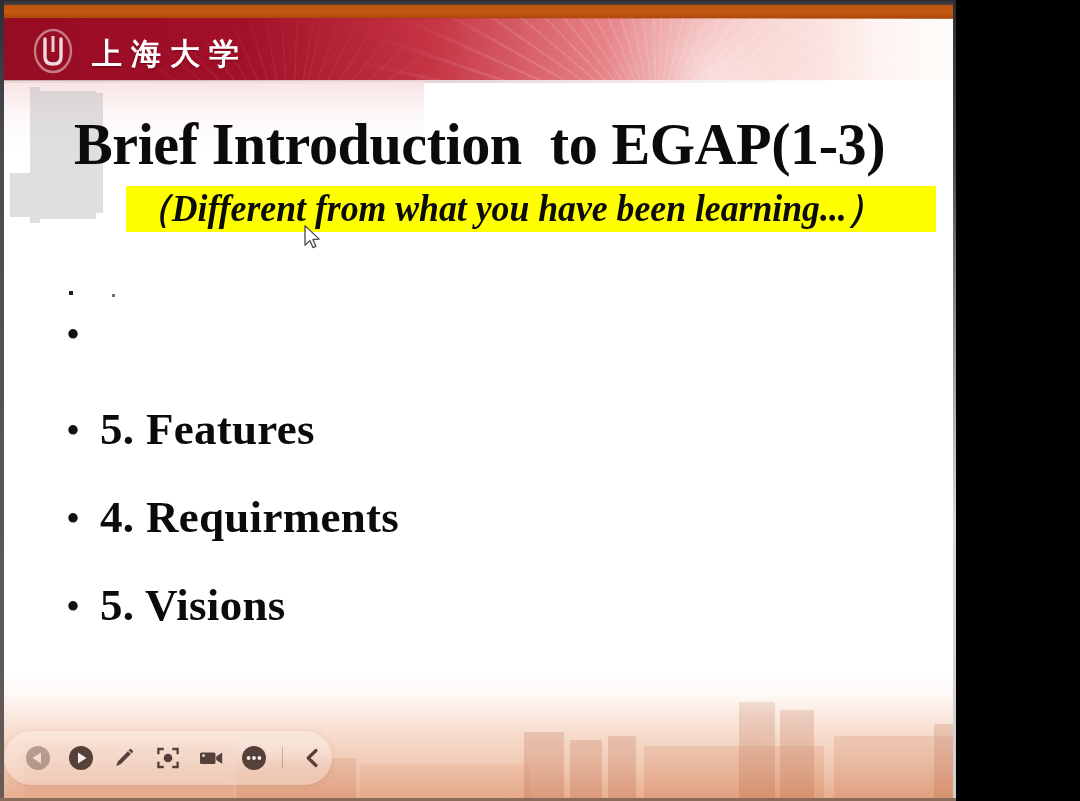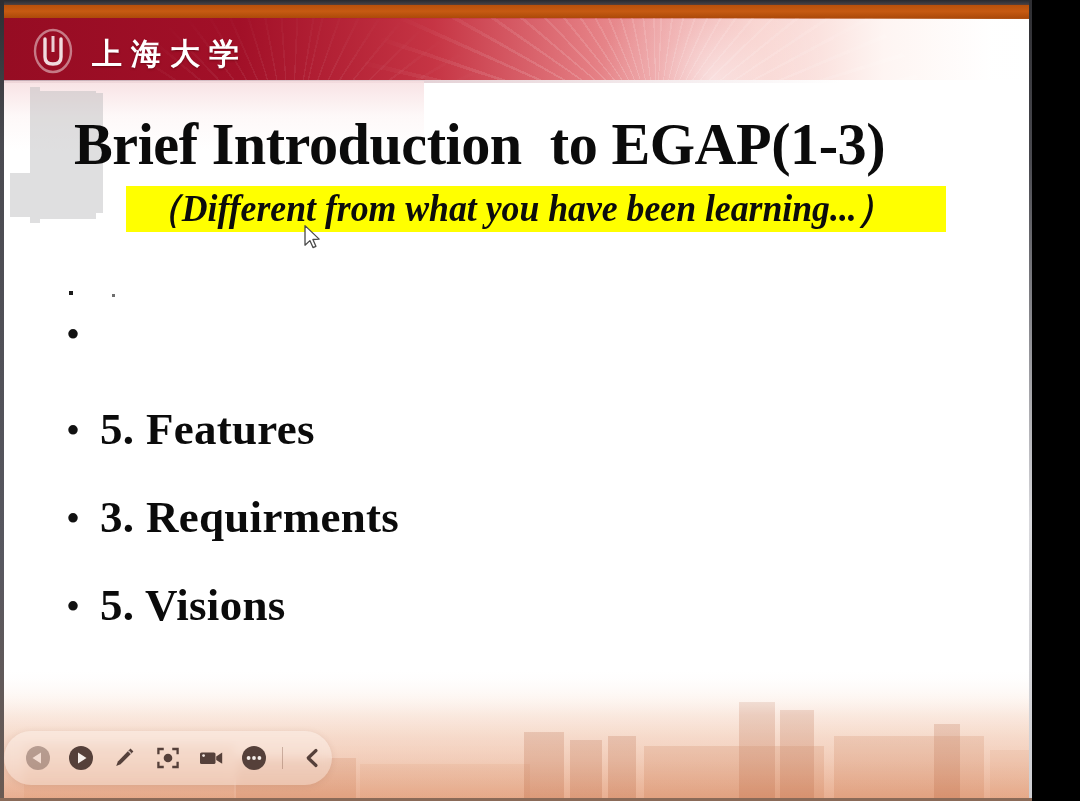--- a/index.html
+++ b/index.html
@@ -2,21 +2,21 @@
 <html><head>
 <meta charset="utf-8">
 <style>
   html, body {
     margin: 0;
     padding: 0;
     background: #000;
   }
   #screen {
     position: relative;
-    width: 1032px;
+    width: 956px;
     height: 801px;
     overflow: hidden;
     background: #ffffff;
     font-family: "Liberation Serif", "DejaVu Serif", serif;
   }
 
   
   .edge-top {
     position: absolute; left: 0; top: 0; width: 1080px; height: 5px;
     background: linear-gradient(180deg, #2a2a2e 0%, #3a3a40 60%, #5a4038 100%);
@@ -167,21 +167,21 @@
     line-height: 70px;
     color: #0b0b0b;
     letter-spacing: -0.5px;
     white-space: pre;
     transform: scaleX(0.97);
     transform-origin: left top;
   }
   .subtitle-wrap {
     position: absolute; left: 122px; top: 181px;
     background: #ffff00;
-    padding: 2px 6px 4px 20px;
+    padding: 2px 6px 4px 10px;
     display: inline-block;
   }
   .subtitle {
     font-family: "Liberation Serif", "DejaVu Serif", serif;
     font-style: italic;
     font-weight: 700;
     font-size: 38px;
     line-height: 40px;
     color: #0c0c0c;
     white-space: pre;
@@ -358,21 +358,21 @@
     <div class="bullets">
       <div class="bullet-row">
         <span class="bullet-dot">•</span>
       </div>
       <div class="bullet-row">
         <span class="bullet-dot">•</span>
         <span class="bullet-text">5. Features</span>
       </div>
       <div class="bullet-row">
         <span class="bullet-dot">•</span>
-        <span class="bullet-text">3. Requirments</span>
+        <span class="bullet-text">4. Requirments</span>
       </div>
       <div class="bullet-row">
         <span class="bullet-dot">•</span>
         <span class="bullet-text">5. Visions</span>
       </div>
     </div>
 
     <div class="campus">
       <div class="haze"></div>
       <b class="bA lt"></b>

